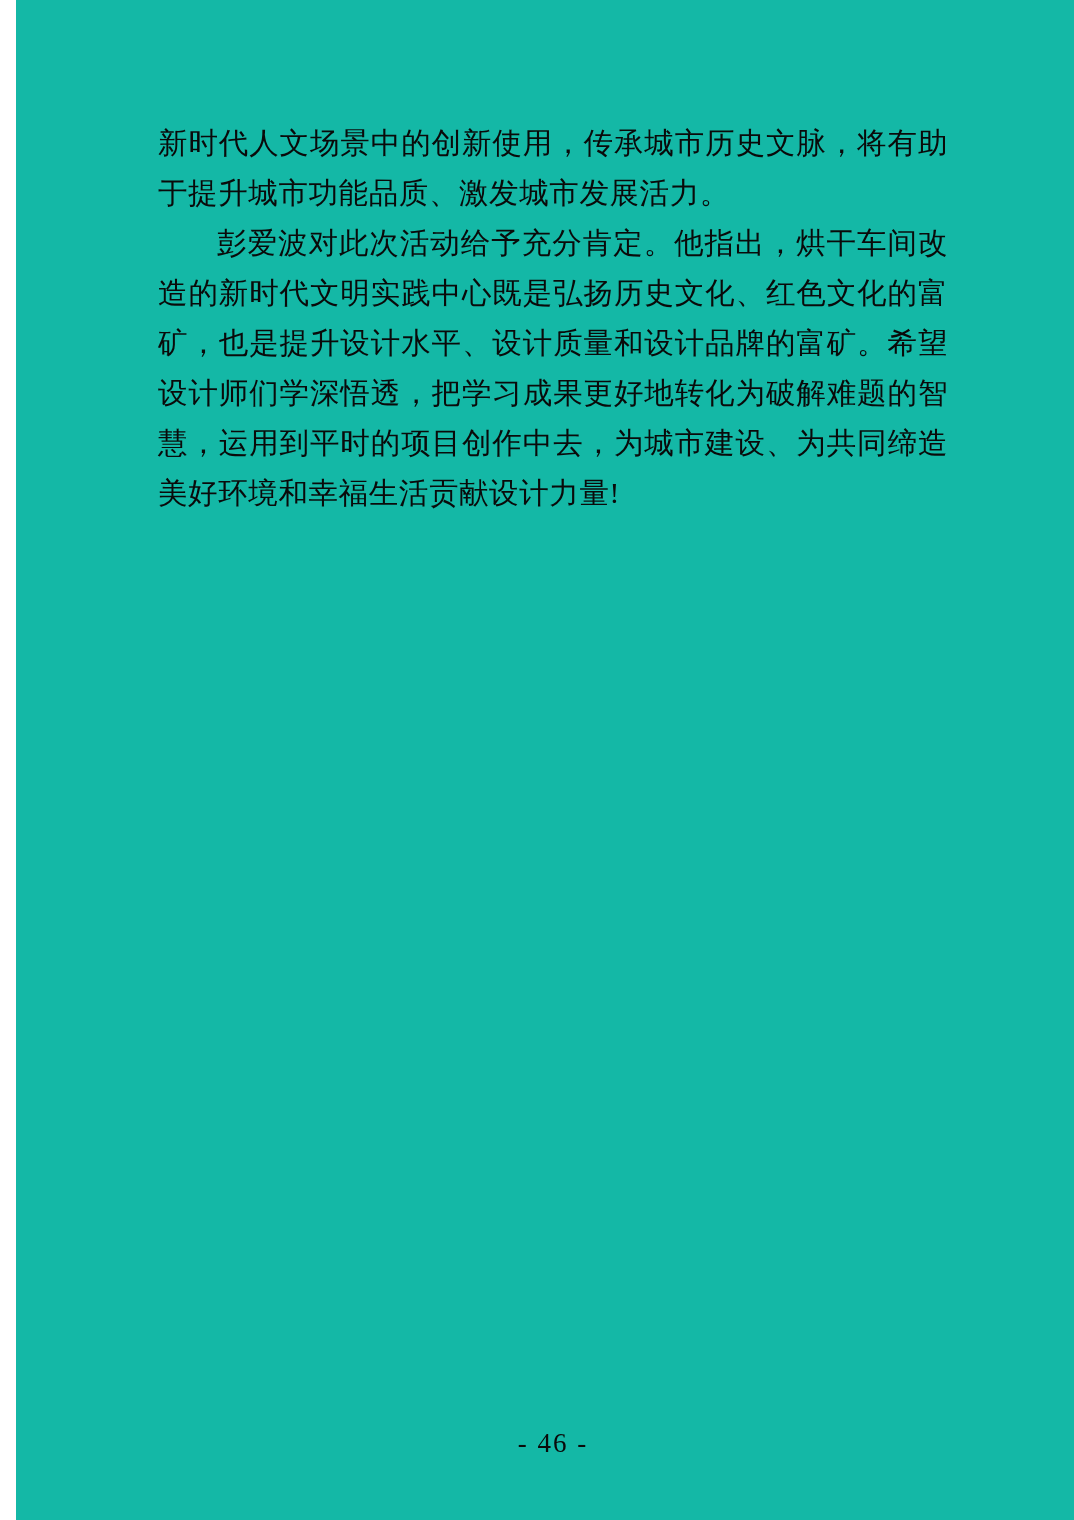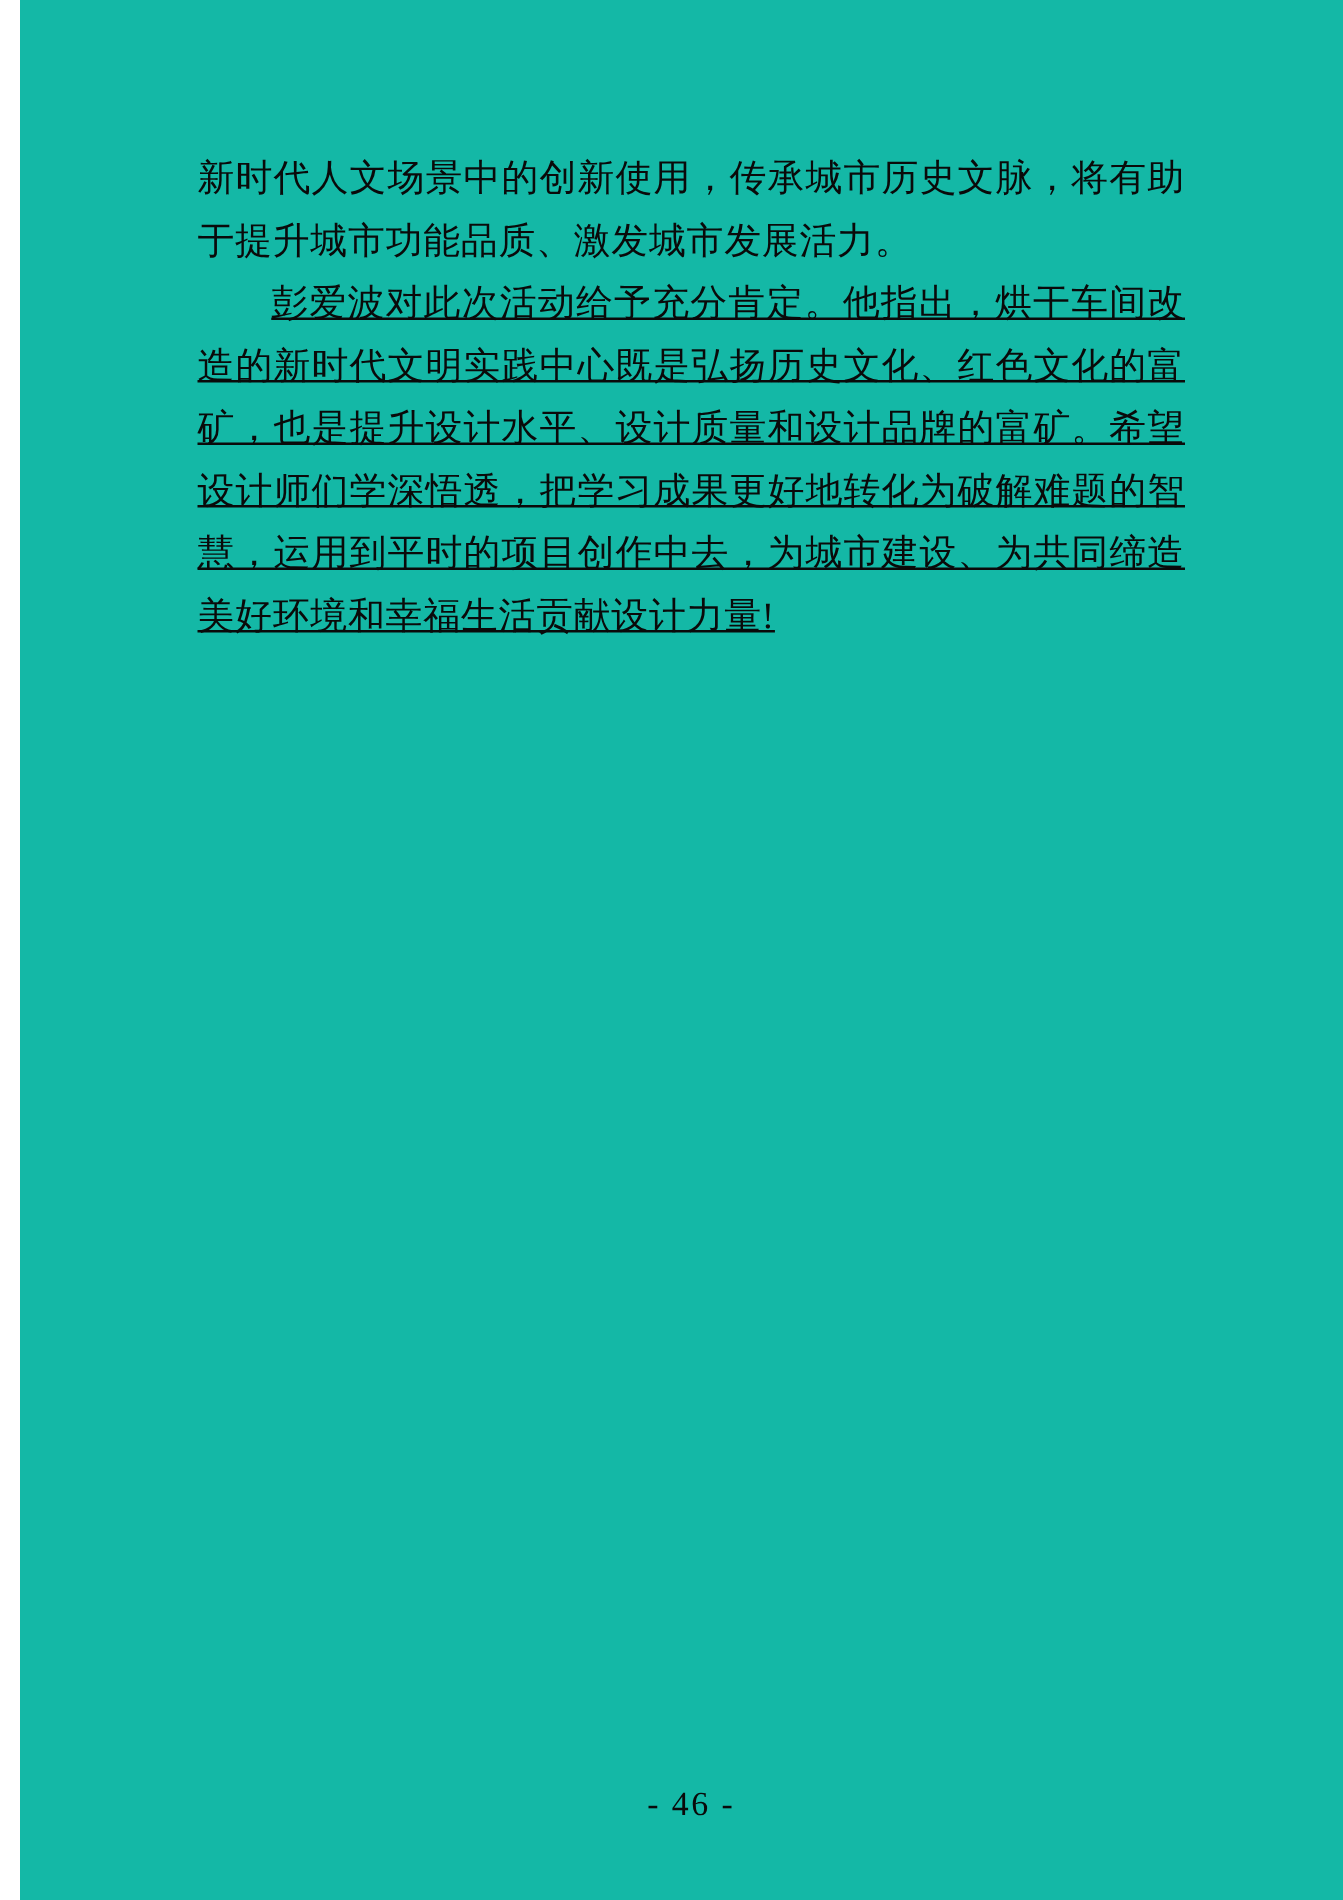--- a/index.html
+++ b/index.html
@@ -33,21 +33,20 @@
     font-size: 29.5px;
     line-height: 50px;
     letter-spacing: 0.6px;
     text-align: justify;
     text-justify: inter-ideograph;
     margin: 0;
     color: #0a0a0a;
   }
   .para.indent {
     text-indent: 2em;
-    text-decoration: underline;
   }
   .footer {
     position: absolute;
     left: 0;
     top: 1408px;
     width: 1074px;
     text-align: center;
     margin-top: 20px;
   }
   .page-number {

